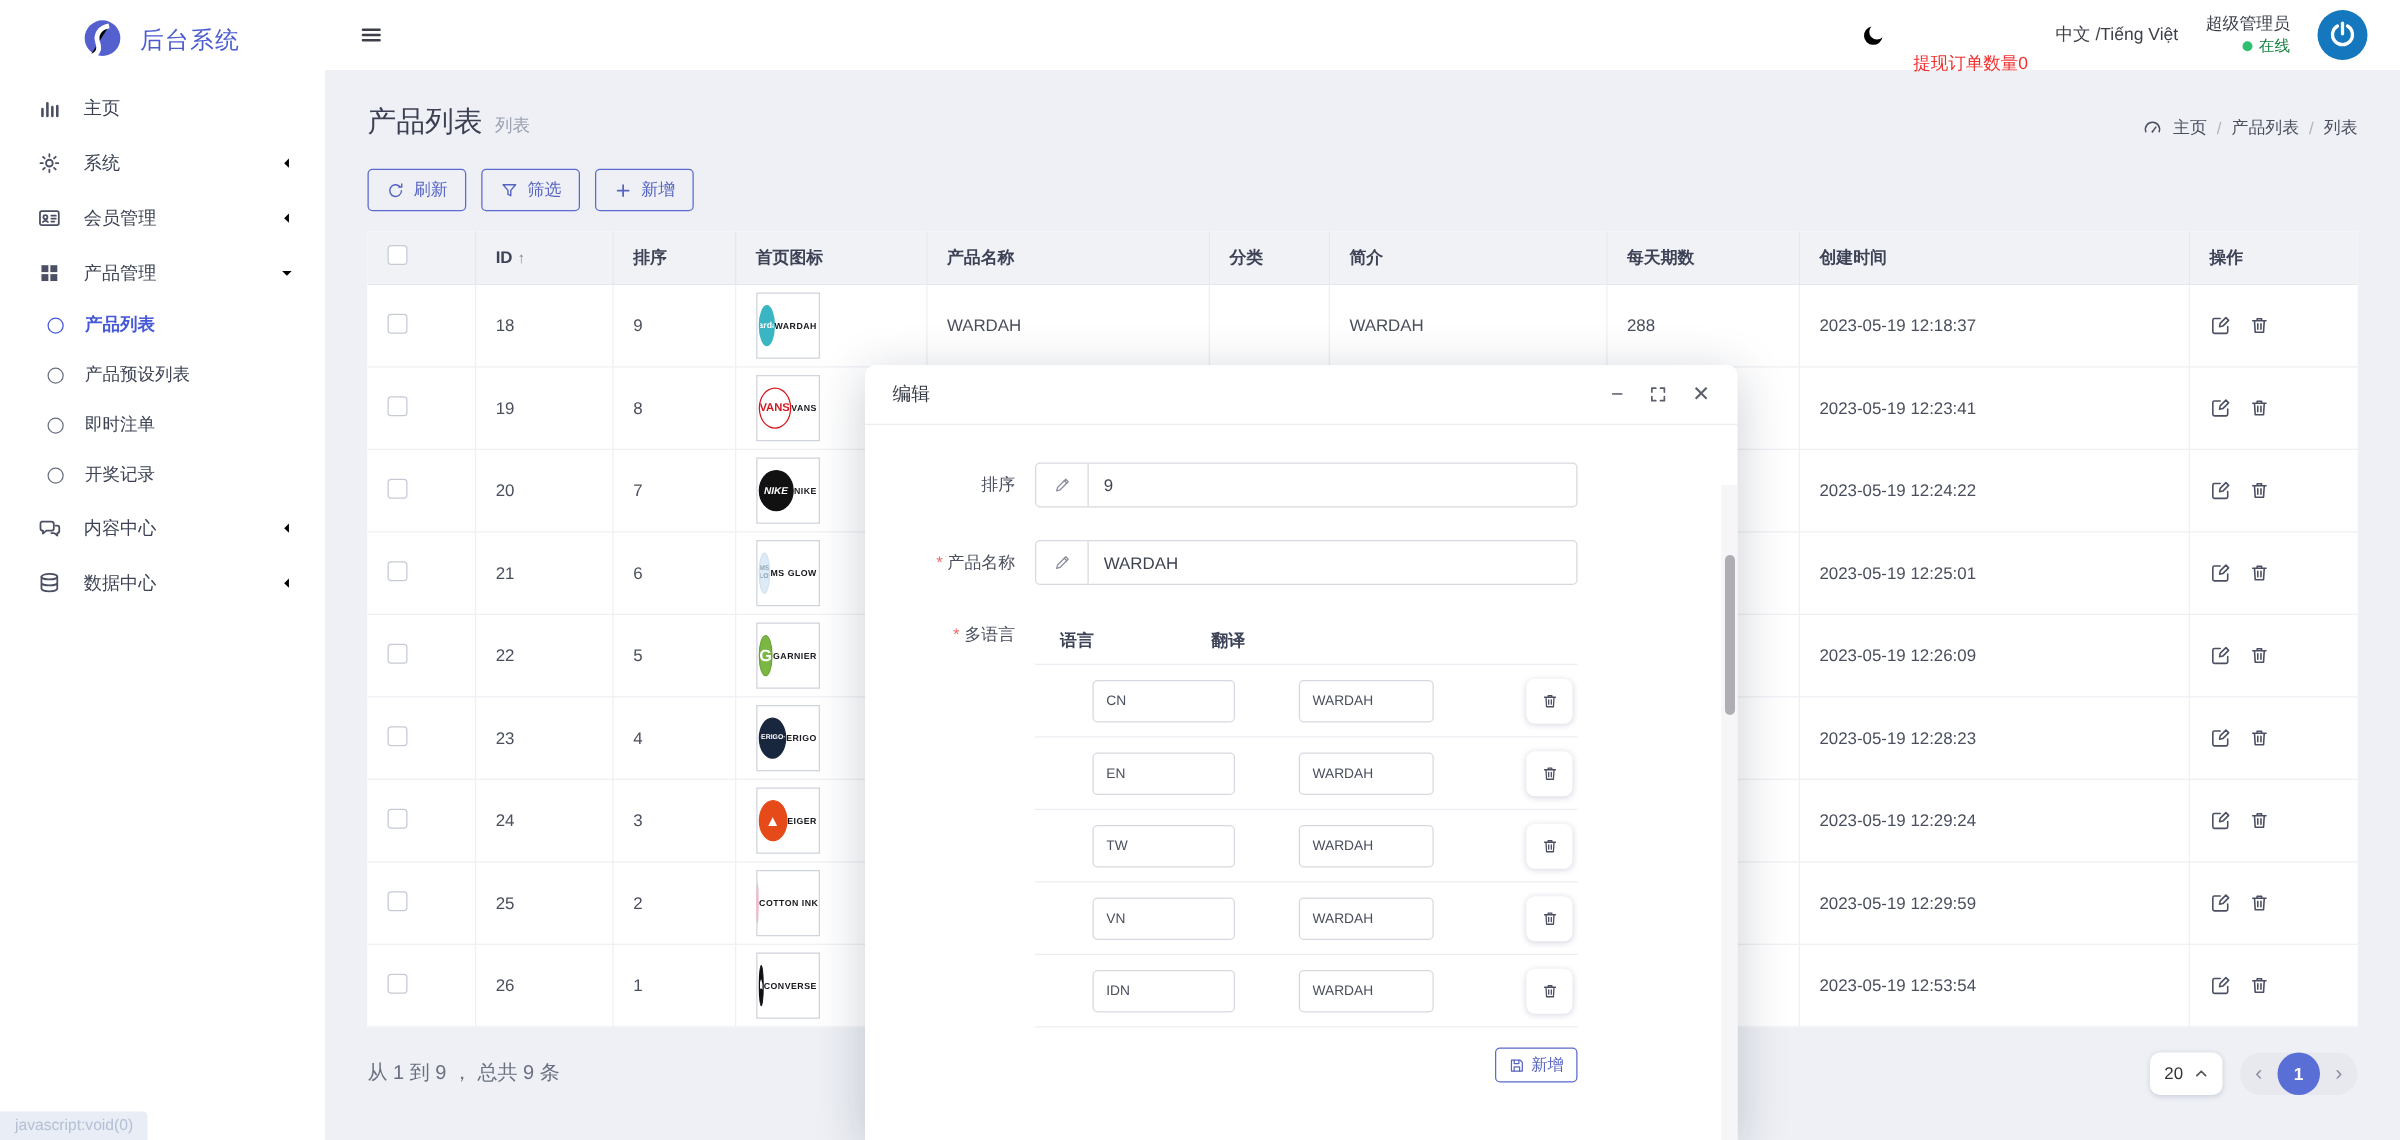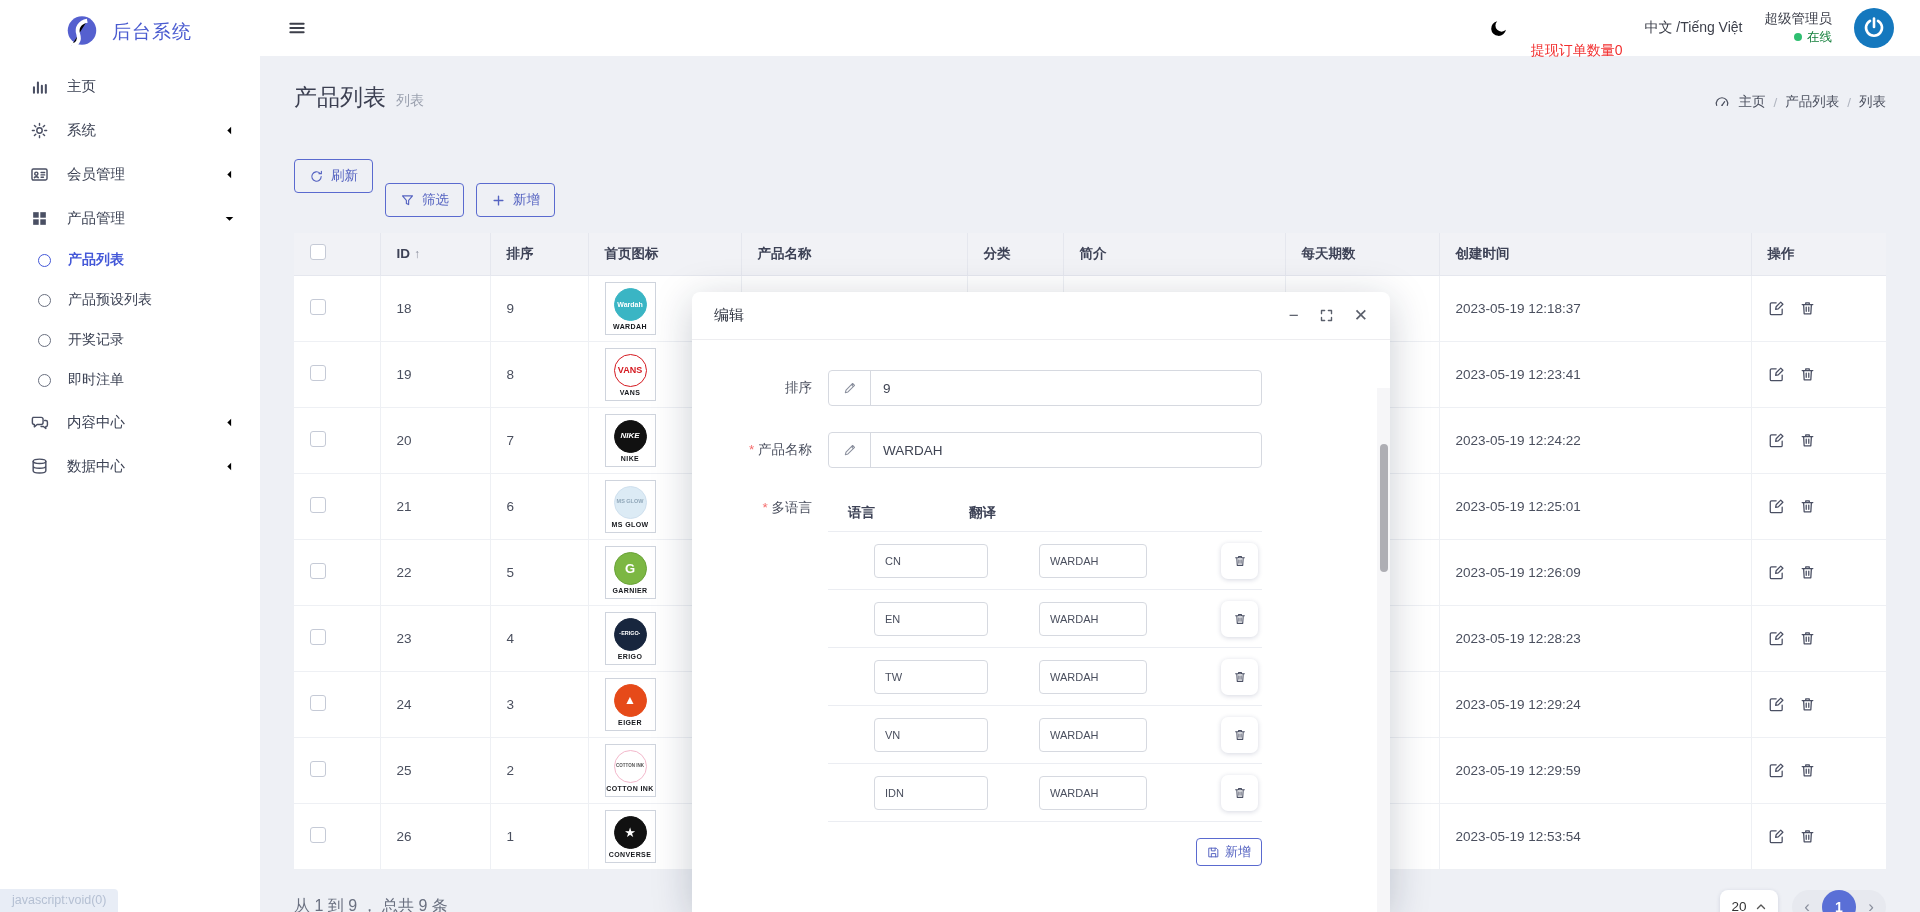--- a/index.html
+++ b/index.html
@@ -41,33 +41,33 @@
   .page-title { font-size:23px; color:#3b3f51; font-weight:500; }
   .page-sub { font-size:14px; color:#9aa0ae; margin-left:10px; font-weight:400; }
   .breadcrumb { display:flex; align-items:center; gap:8px; font-size:13.5px; color:#4a4f5e; padding-bottom:2px; }
   .breadcrumb .ic { width:16px; height:16px; color:#4a4f5e; }
   .crumb-sep { color:#b0b5c0; }
   .crumb { cursor:pointer; }
 
   .toolbar { display:flex; align-items:center; margin-top:22px; }
   .btn { display:inline-flex; align-items:center; gap:7px; border:1px solid #5a6acf; color:#5563c1; background:transparent; border-radius:4px; padding:0 14px; height:34px; font-size:13.5px; cursor:pointer; font-family:inherit; }
   .btn .ic { width:15px; height:15px; }
-  .toolbar .btn + .btn { margin-left:12px;margin-top:48px; }
+  .toolbar .btn + .btn { margin-left:12px; }
   .btn-add { margin-left:auto; }
 
   
   .table-wrap { margin-top:16px; background:#fff; }
   table { border-collapse:collapse; table-layout:fixed; width:1592px; }
   th { background:#f1f2f6; height:42px; text-align:left; font-size:13.5px; color:#3d4256; padding-left:16px; border:1px solid #e5e7ee; border-top:none; font-weight:bold; }
   td { height:66px; font-size:13.5px; color:#4a4f5e; padding-left:16px; border:1px solid #eef0f4; background:#fff; }
   th:first-child, td:first-child { border-left:none; }
   th:last-child, td:last-child { border-right:none; }
   .sort-arrow { color:#8a8f9d; font-size:12px; margin-left:4px; }
   .checkbox { width:16px; height:16px; border:1.5px solid #c5cad6; border-radius:3px; display:inline-block; cursor:pointer; background:#fff; }
-  .logo-tile { width:51px; height:53px; border:1px solid #cfd4dd; background:#fff; display:flex; flex-direction:column; align-items:center; justify-content:center; padding:2px 1px 1px; }
+  .logo-tile { width:51px; height:53px; border:1px solid #cfd4dd; background:#fff; display:flex; flex-direction:row; align-items:center; justify-content:center; padding:2px 1px 1px; }
   .logo-circle { width:33px; height:33px; border-radius:50%; display:flex; align-items:center; justify-content:center; font-weight:bold; text-align:center; line-height:1; border:1px solid transparent; overflow:hidden; }
   .logo-caption { font-size:7px; font-weight:800; color:#15171c; letter-spacing:.4px; margin-top:2px; white-space:nowrap; }
   .ops { display:flex; gap:14px; align-items:center; }
   .op-ic { width:17px; height:17px; color:#4a4f63; cursor:pointer; }
 
   .list-footer { display:flex; align-items:center; justify-content:space-between; margin-top:20px; }
   .footer-text { font-size:16px; color:#6a7080; }
   .paging { display:flex; align-items:center; gap:14px; }
   .page-size { width:58px; height:34px; background:#fff; border-radius:8px; box-shadow:0 1px 4px rgba(30,40,90,.15); display:flex; align-items:center; justify-content:center; gap:8px; font-size:13.5px; color:#333; cursor:pointer; }
   .page-size .ic { width:12px; height:12px; color:#555; }
@@ -246,25 +246,25 @@
     <div class="sub-item active">
       <span class="sub-dot"></span>
       <span class="sub-label">产品列表</span>
     </div>
     <div class="sub-item">
       <span class="sub-dot"></span>
       <span class="sub-label">产品预设列表</span>
     </div>
     <div class="sub-item">
       <span class="sub-dot"></span>
-      <span class="sub-label">开奖记录</span>
+      <span class="sub-label">即时注单</span>
     </div>
     <div class="sub-item">
       <span class="sub-dot"></span>
-      <span class="sub-label">即时注单</span>
+      <span class="sub-label">开奖记录</span>
     </div>
 
     <div class="nav-item">
       <svg class="ic">
           <use href="#i-chat"></use>
         </svg>
       <span class="nav-label">内容中心</span>
       <svg class="nav-chev">
           <use href="#i-chevl"></use>
         </svg>

